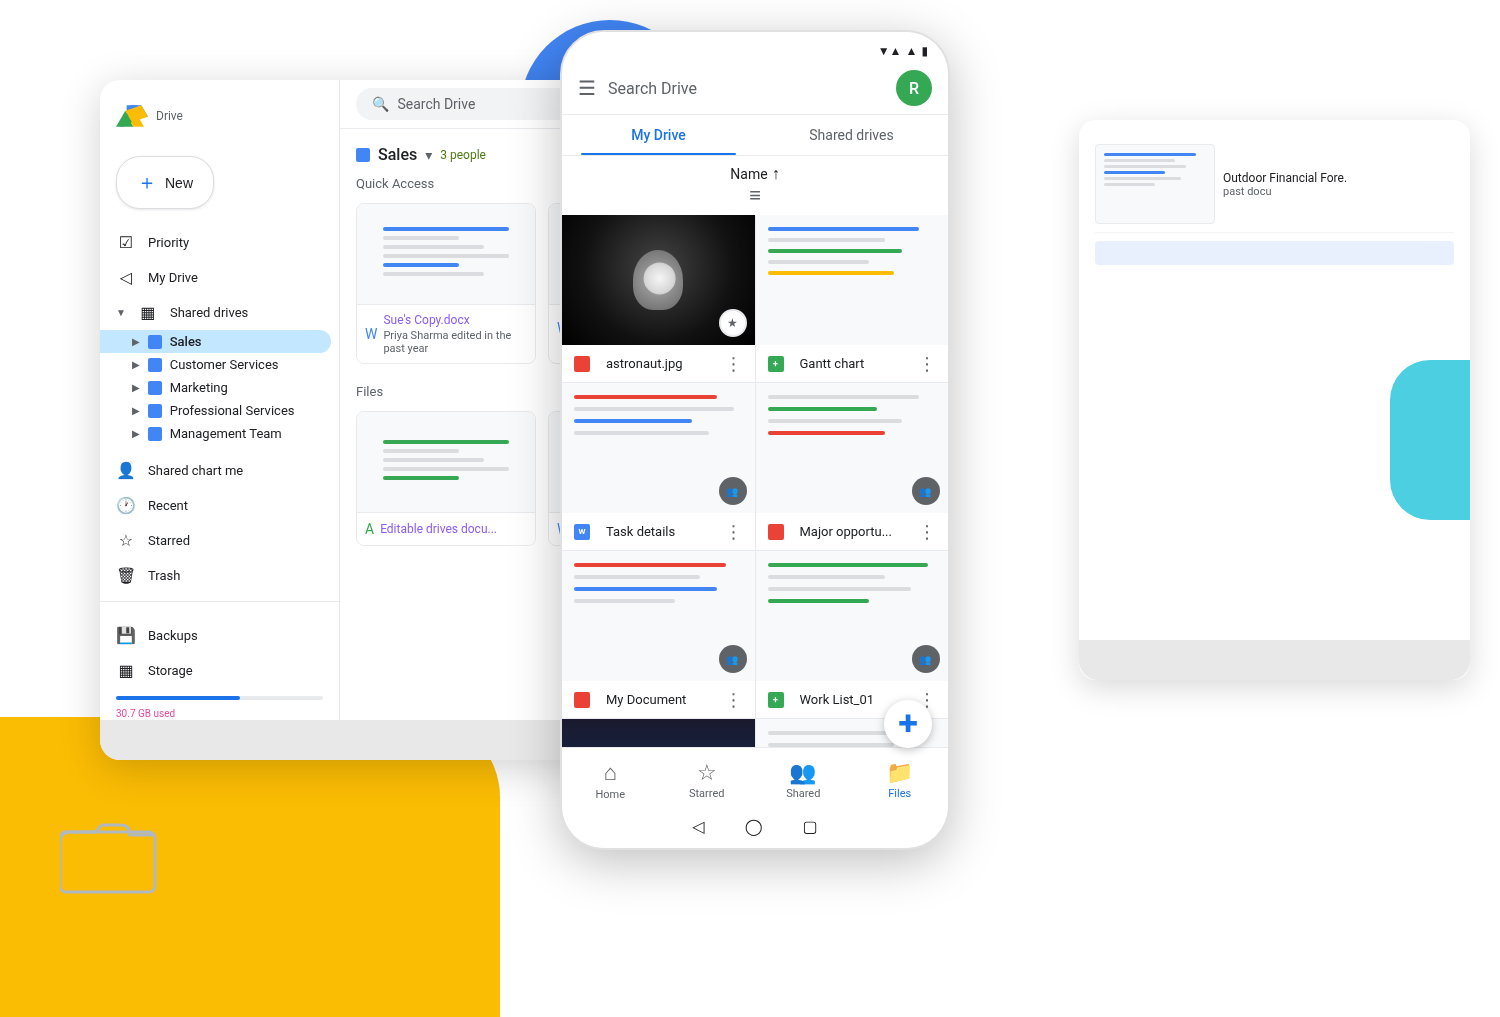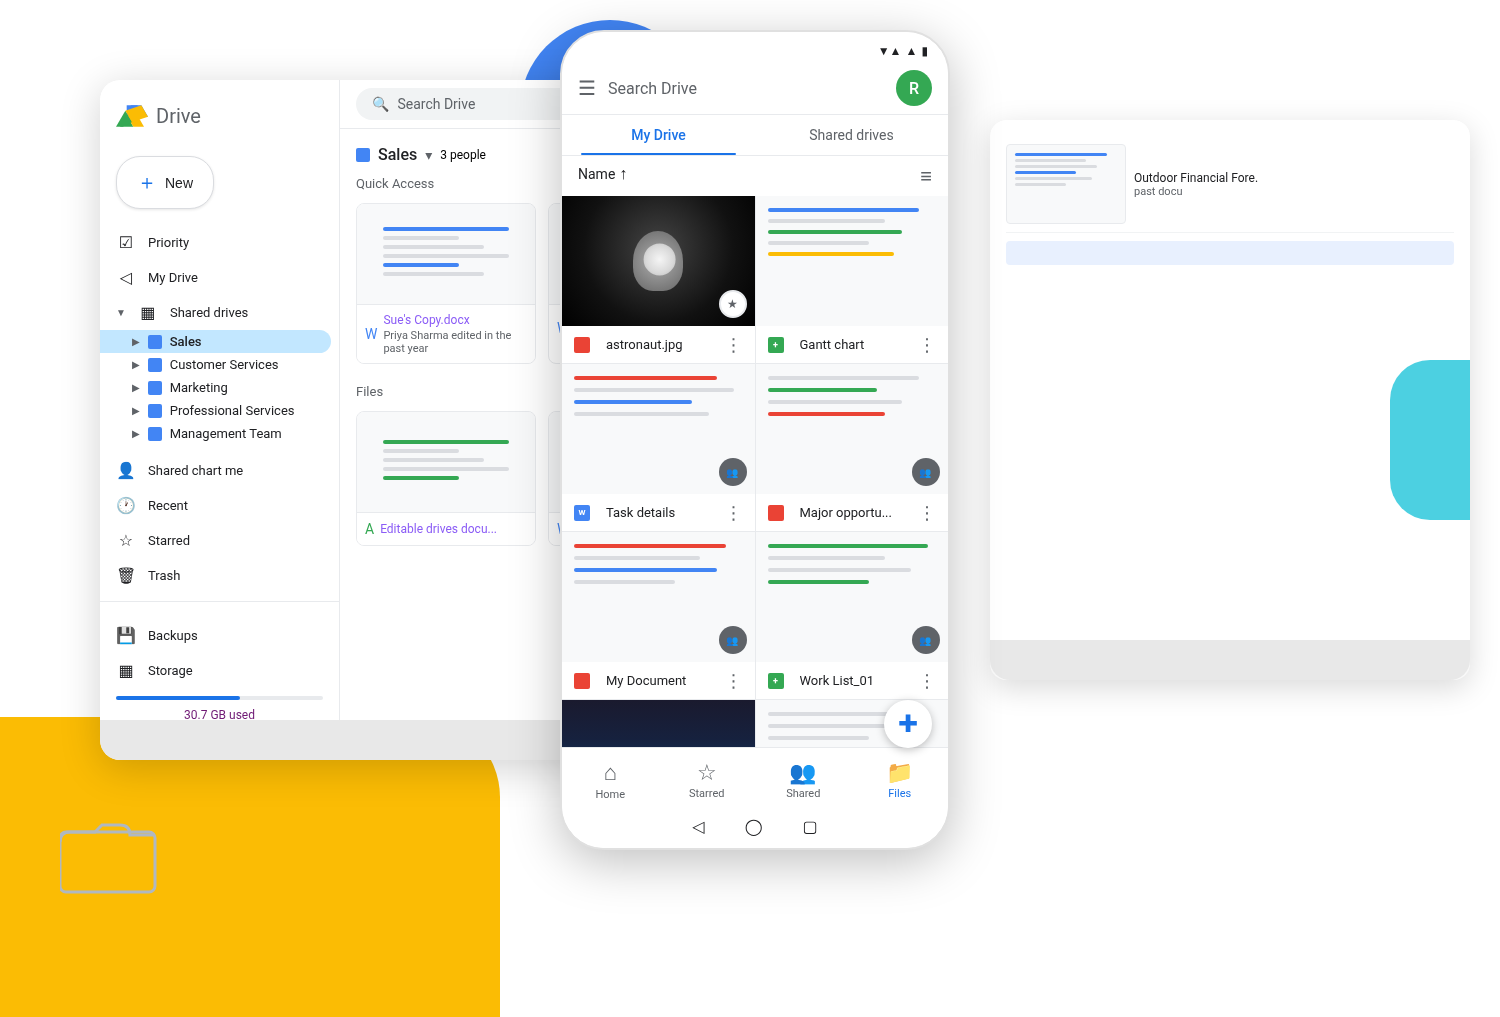--- a/index.html
+++ b/index.html
@@ -83,21 +83,21 @@
       background: #fff;
       flex-shrink: 0;
     }
     .sidebar-logo {
       display: flex;
       align-items: center;
       padding: 8px 16px 16px;
       gap: 8px;
     }
     .drive-logo-text {
-      font-size: 20px;
+      font-size: 12px;
       color: #5f6368;
       font-weight: 400;
     }
     .new-btn {
       display: flex;
       align-items: center;
       gap: 8px;
       margin: 8px 16px 16px;
       padding: 12px 20px;
       background: #fff;
@@ -147,21 +147,21 @@
       background: #e8eaed;
       border-radius: 2px;
       margin: 8px 0;
     }
     .storage-bar-fill {
       height: 100%;
       width: 60%;
       background: #1a73e8;
       border-radius: 2px;
     }
-    .storage-label { font-size: 12px; color: #701a75; text-align: center; }
+    .storage-label { font-size: 10px; color: #ec4899; }
 
     
     .drive-main {
       flex: 1;
       overflow: hidden;
       display: flex;
       flex-direction: column;
     }
     .drive-header {
       display: flex;
@@ -336,23 +336,24 @@
       background: #1a73e8;
       border-radius: 2px;
     }
     .phone-content {
       flex: 1;
       overflow-y: auto;
       background: #fff;
     }
     .phone-sort-bar {
       display: flex;
-      align-items: flex-start;
+      align-items: center;
       justify-content: space-between;
-      padding: 8px 16px;
+      padding: 8px 28px;
+      flex-direction: column;
     }
     .sort-label {
       display: flex;
       align-items: center;
       gap: 4px;
       font-size: 14px;
       color: #202124;
     }
     .sort-icon { font-size: 16px; }
     .phone-grid {
@@ -457,21 +458,21 @@
       font-size: 22px;
       font-weight: 300;
       color: #202124;
       z-index: 20;
     }
 
     
     .laptop2-frame {
       position: absolute;
       top: 120px; right: 30px;
-      width: 480px; height: 560px;
+      width: 391px; height: 560px;
       background: #f8f8f8;
       border-radius: 16px;
       box-shadow: 0 8px 30px rgba(0,0,0,0.15);
       z-index: 2;
       overflow: hidden;
     }
     .laptop2-inner {
       position: absolute;
       top: 0; left: 0; right: 0; bottom: 30px;
       background: #fff;
@@ -662,21 +663,21 @@
             <span>Search Drive</span>
           </div>
         </div>
 
         <div class="drive-content">
 
           <div class="section-header">
             <span class="sq-blue"></span>
             <span style="font-size:16px;font-weight:500;">Sales</span>
             <span style="font-size:14px;color:#5f6368;">▾</span>
-            <span style="font-size:12px;color:#000000;">3 people</span>
+            <span style="font-size:12px;color:#4d7c0f;">3 people</span>
           </div>
 
           <div class="quick-access-label">Quick Access</div>
           <div class="file-grid">
 
             <div class="file-card">
               <div class="file-card-preview">
                 <div class="doc-lines">
                   <div class="doc-line blue"></div>
                   <div class="doc-line short"></div>

